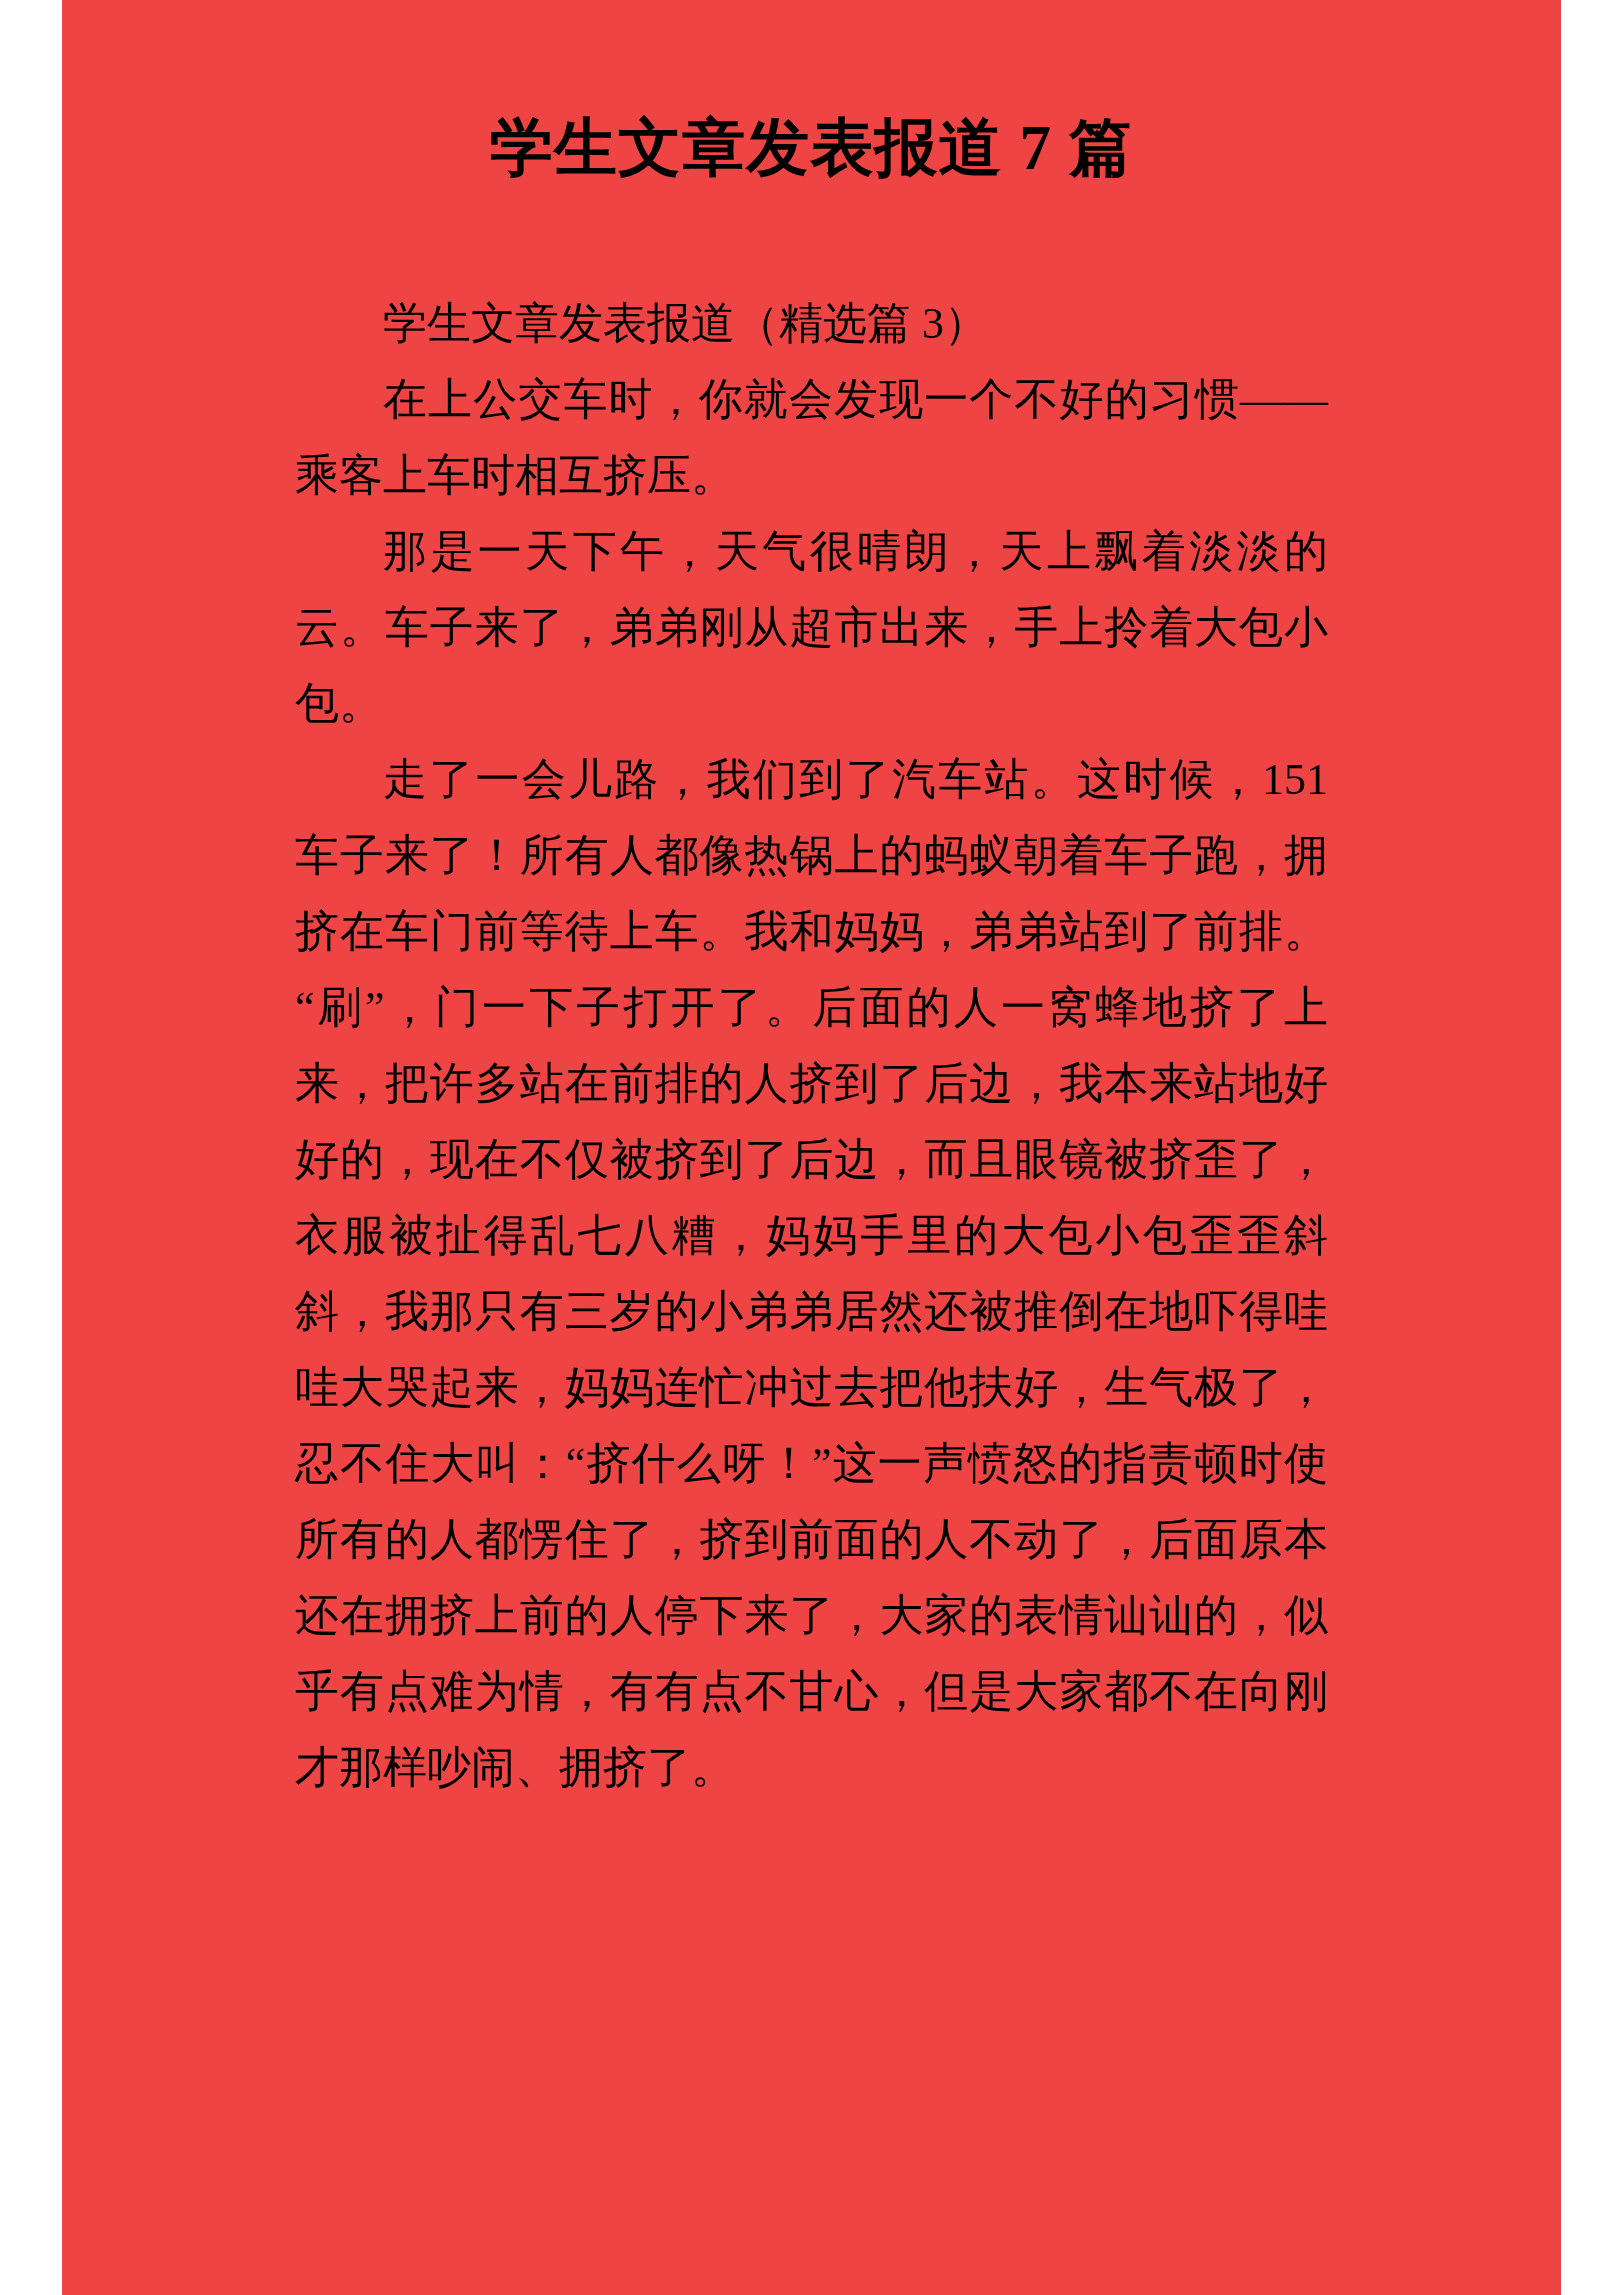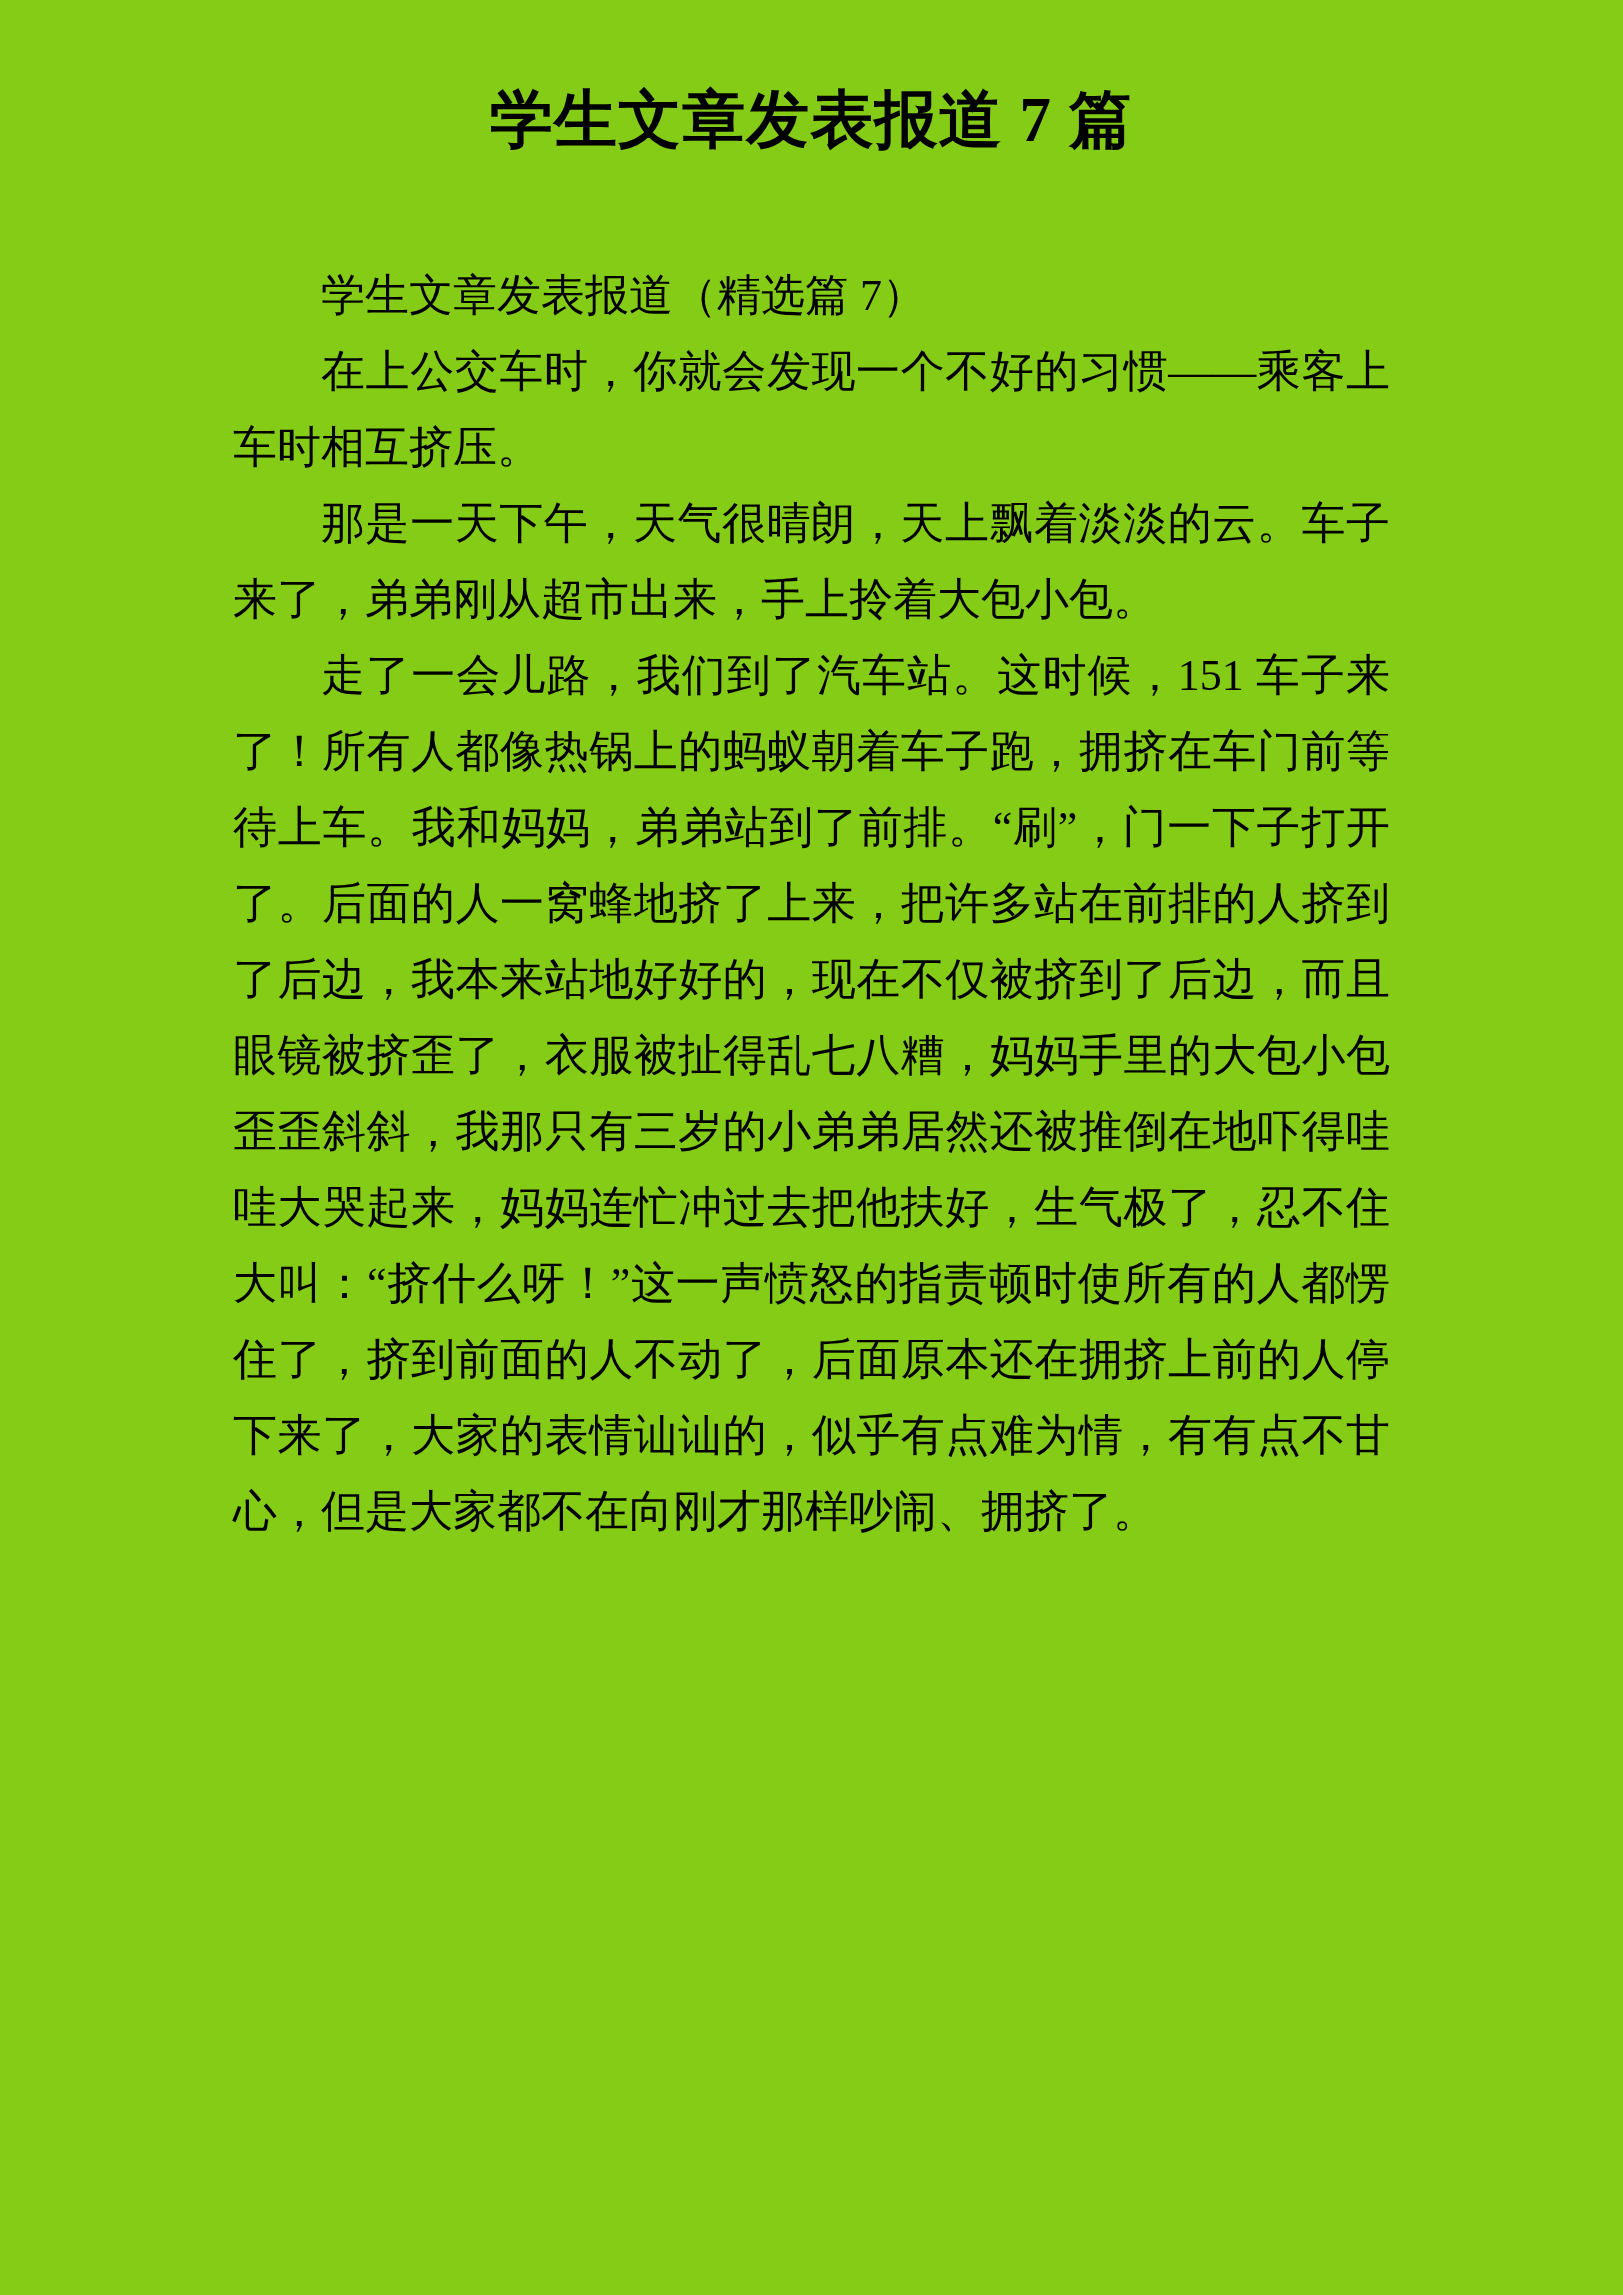--- a/index.html
+++ b/index.html
@@ -2,27 +2,27 @@
 <html lang="zh" style="font-size:9px"><head>
 <meta charset="utf-8">
 <style>
   html, body {
     margin: 0;
     padding: 0;
     background: #ffffff;
   }
   .page {
     position: relative;
-    width: 1623px;
+    width: 1499px;
     height: 2295px;
     margin: 0 auto;
-    background: #84cc16;
+    background: #ef4444;
     color: #000000;
     box-sizing: border-box;
-    padding-top: 78px;
+    padding-top: 106px;
     overflow: hidden;
     font-family: "Liberation Serif", "DejaVu Serif", serif;
   }
   .doc-title {
     margin: 0;
     padding: 0 168px;
     font-size: 63px;
     line-height: 1.35;
     font-weight: bold;
     text-align: center;
@@ -46,21 +46,21 @@
   }
 </style>
 </head>
 <body>
 
 <div class="page">
   <h1 class="doc-title">学生文章发表报道 7 篇</h1>
 
   <div class="doc-body">
 
-      <p>学生文章发表报道（精选篇 7）</p>
+      <p>学生文章发表报道（精选篇 3）</p>
 
       <p>在上公交车时，你就会发现一个不好的习惯——乘客上车时相互挤压。</p>
 
       <p>那是一天下午，天气很晴朗，天上飘着淡淡的云。车子来了，弟弟刚从超市出来，手上拎着大包小包。</p>
 
       <p>走了一会儿路，我们到了汽车站。这时候，151 车子来了！所有人都像热锅上的蚂蚁朝着车子跑，拥挤在车门前等待上车。我和妈妈，弟弟站到了前排。“刷”，门一下子打开了。后面的人一窝蜂地挤了上来，把许多站在前排的人挤到了后边，我本来站地好好的，现在不仅被挤到了后边，而且眼镜被挤歪了，衣服被扯得乱七八糟，妈妈手里的大包小包歪歪斜斜，我那只有三岁的小弟弟居然还被推倒在地吓得哇哇大哭起来，妈妈连忙冲过去把他扶好，生气极了，忍不住大叫：“挤什么呀！”这一声愤怒的指责顿时使所有的人都愣住了，挤到前面的人不动了，后面原本还在拥挤上前的人停下来了，大家的表情讪讪的，似乎有点难为情，有有点不甘心，但是大家都不在向刚才那样吵闹、拥挤了。</p>
 
 
     </div>
 </div>

